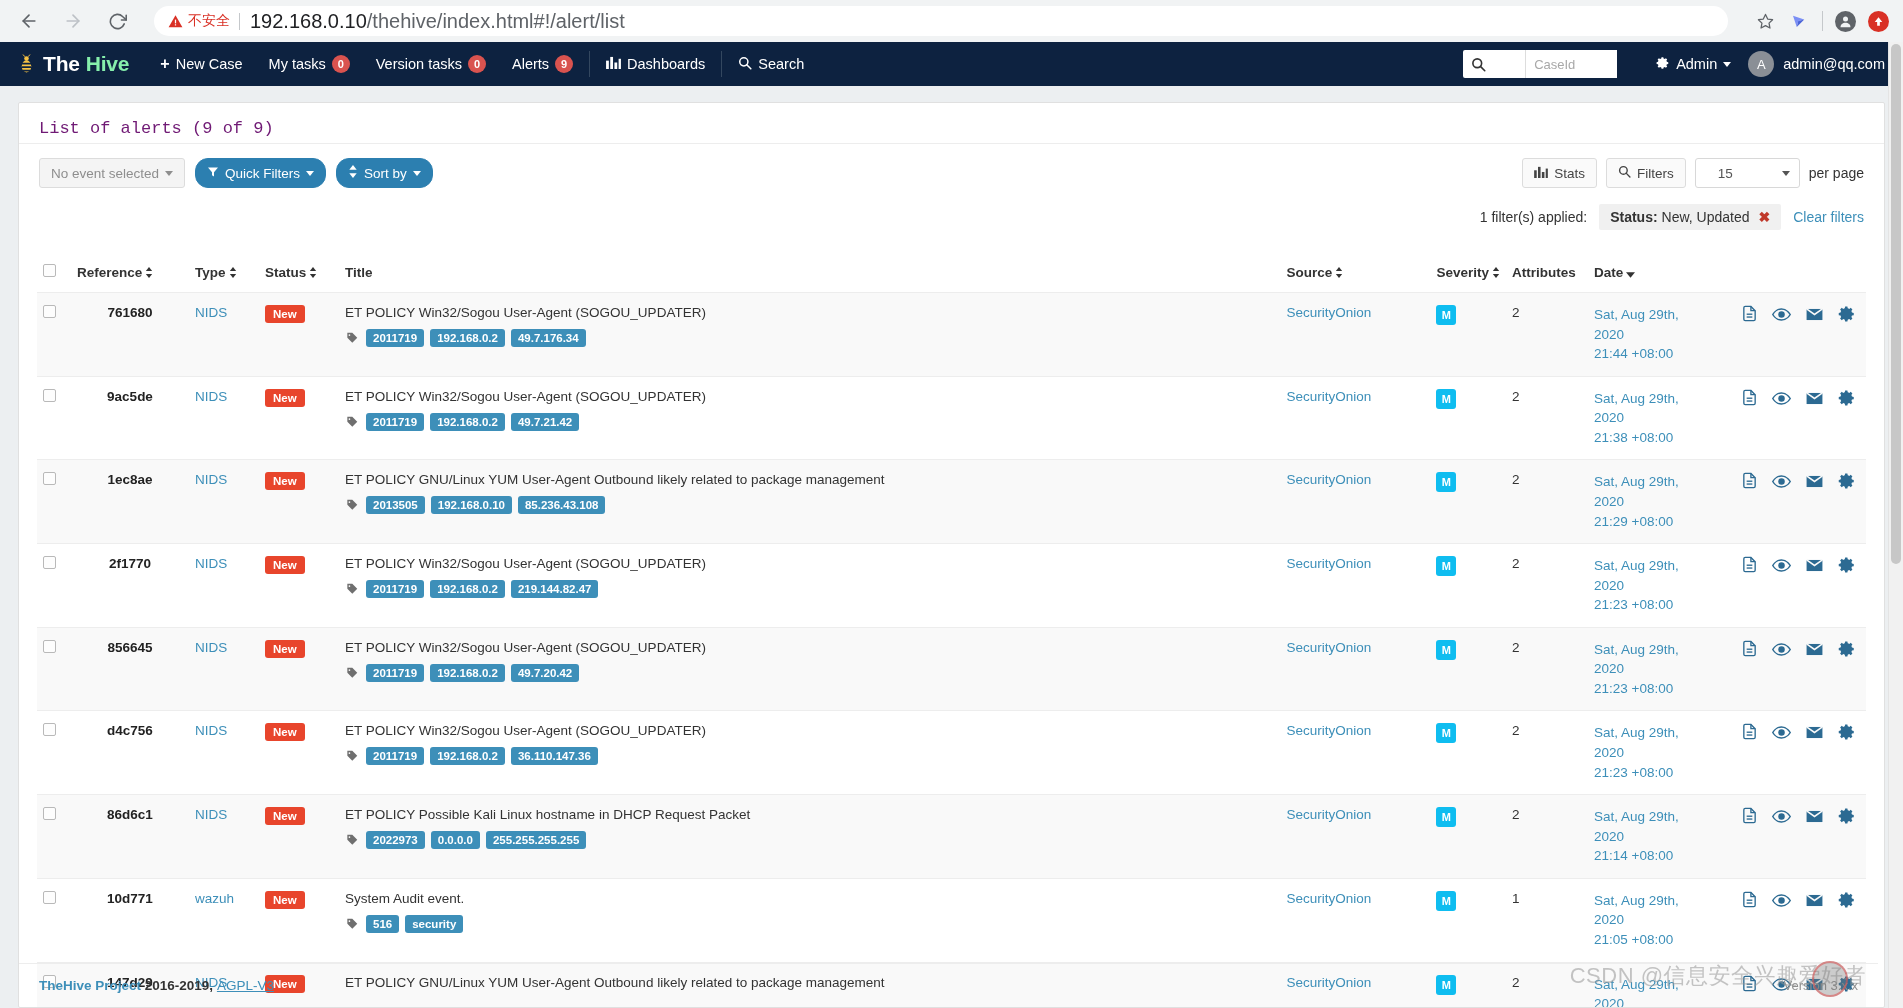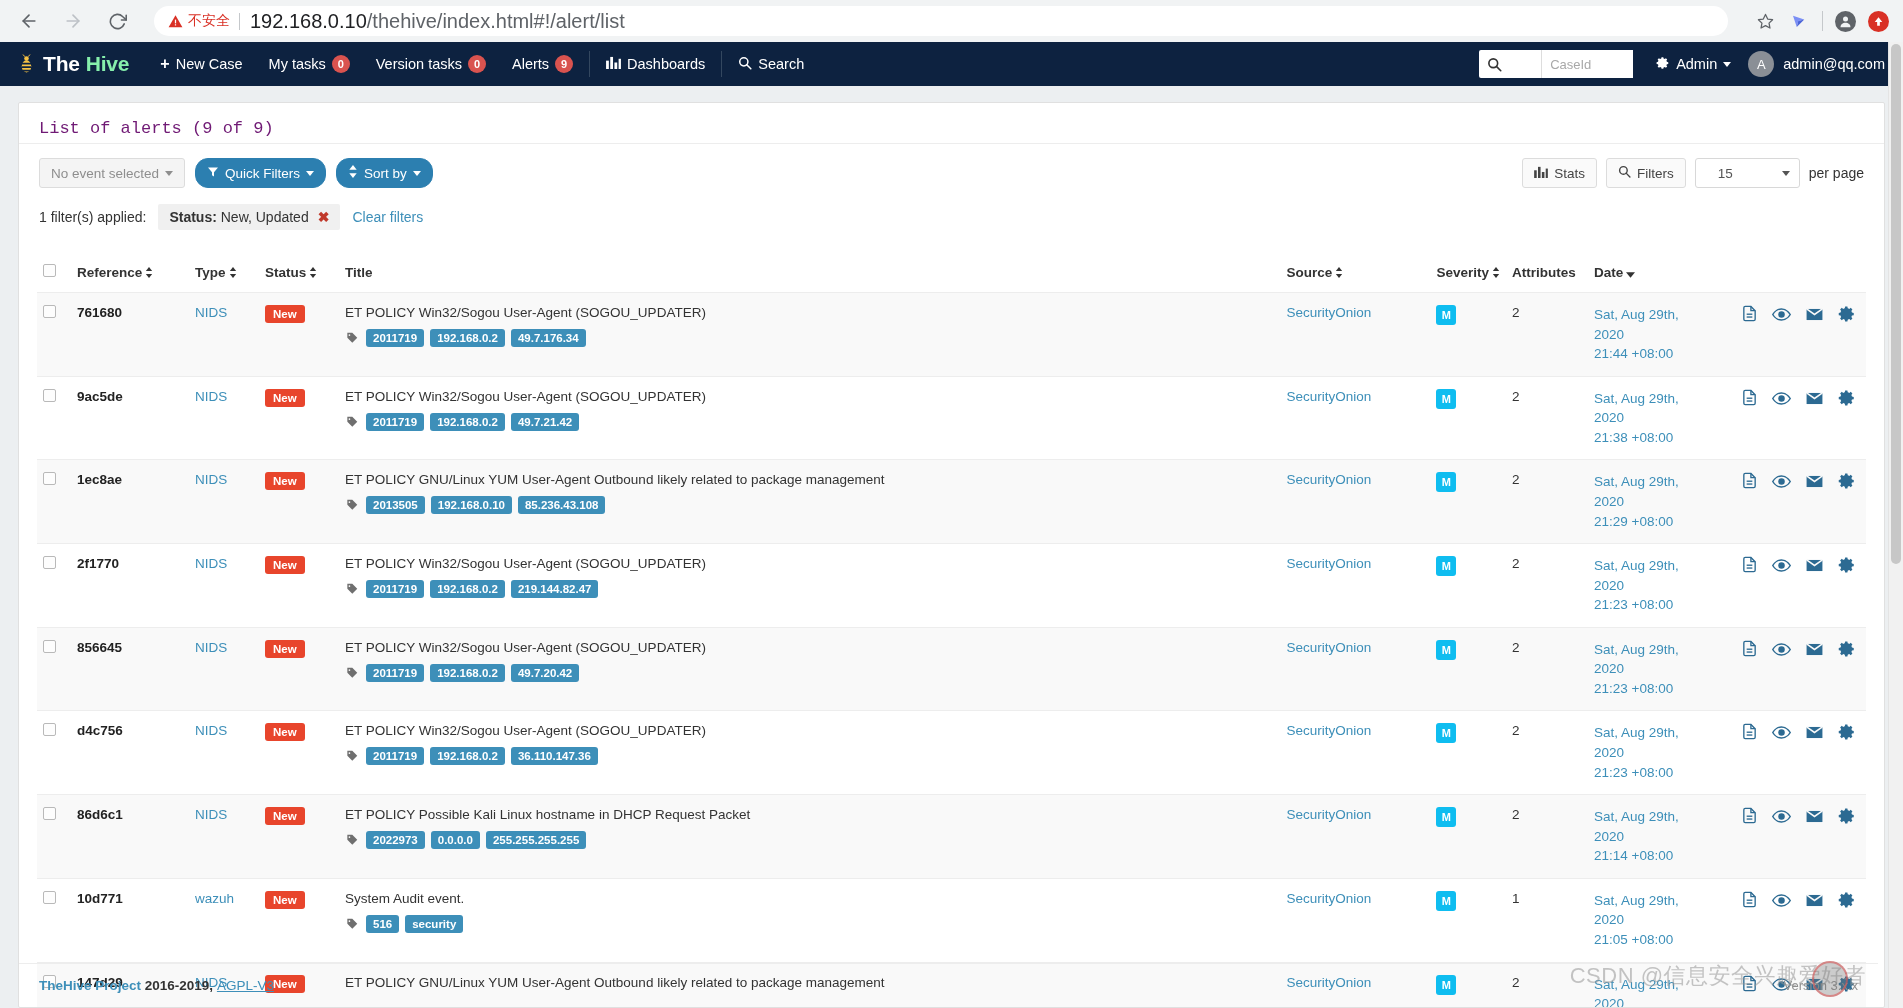--- a/index.html
+++ b/index.html
@@ -101,21 +101,21 @@
     padding: 0 5px;
   }
   .nav-div { width: 1px; background: #33475f; margin: 9px 3px; }
   .nav-spacer { flex: 1 1 auto; }
   .nav-search-box {
     display: flex; align-items: center;
     background: #ffffff;
     height: 28px;
     align-self: center;
     border-radius: 2px;
-    margin-right: 10px;
+    margin-right: 26px;
     gap: 31px;
   }
   .nav-search-box .mag { padding: 0 8px; color: #333; display: flex; }
   .nav-search-box input {
     border: 0; outline: 0;
     border-left: 1px solid #ddd;
     height: 28px;
     width: 92px;
     font-size: 13px;
     padding: 0 8px;
@@ -177,21 +177,21 @@
     border: 1px solid #d8d8d8; border-radius: 3px;
     background: #fff; color: #555; font-size: 13.5px;
     display: flex; align-items: center; justify-content: space-between;
     padding: 0 9px 0 22px;
   }
   .perpage-label { font-size: 14px; color: #333; }
 
   .filter-row {
     display: flex; align-items: center; gap: 12px;
     padding: 6px 20px 14px 20px;
-    font-size: 14px; color: #333;
+    font-size: 14px; color: #333; justify-content: flex-end;
   }
   .filter-chip {
     background: #f0f0f0;
     padding: 5px 11px;
     border-radius: 2px;
     display: inline-flex; align-items: center; gap: 9px;
     color: #333;
   }
   .filter-chip b { font-weight: bold; }
   .chip-x { color: #c0392b; font-weight: bold; font-size: 14px; }
@@ -239,21 +239,21 @@
     width: 20px; height: 20px; border-radius: 3px;
     background: #0fbdf0; color: #fff;
     font-size: 11px; font-weight: bold;
     display: inline-flex; align-items: center; justify-content: center;
   }
   .attr-num { color: #333; }
   .date-link { color: #3d8fb9; line-height: 1.45; }
   .actions { display: flex; gap: 14px; justify-content: flex-end; padding-right: 4px; color: #2c6a92; }
   .actions span { display: inline-flex; }
   td.c-cb { width: 34px; }
-  td.c-ref { width: 118px; }
+  td.c-ref { width: 118px; text-align: center; }
   td.c-type { width: 70px; }
   td.c-status { width: 80px; }
   td.c-source { width: 150px; }
   td.c-sev { width: 72px; }
   td.c-attr { width: 82px; }
   td.c-date { width: 128px; }
   td.c-act { width: 150px; }
 
   
   .footer {

